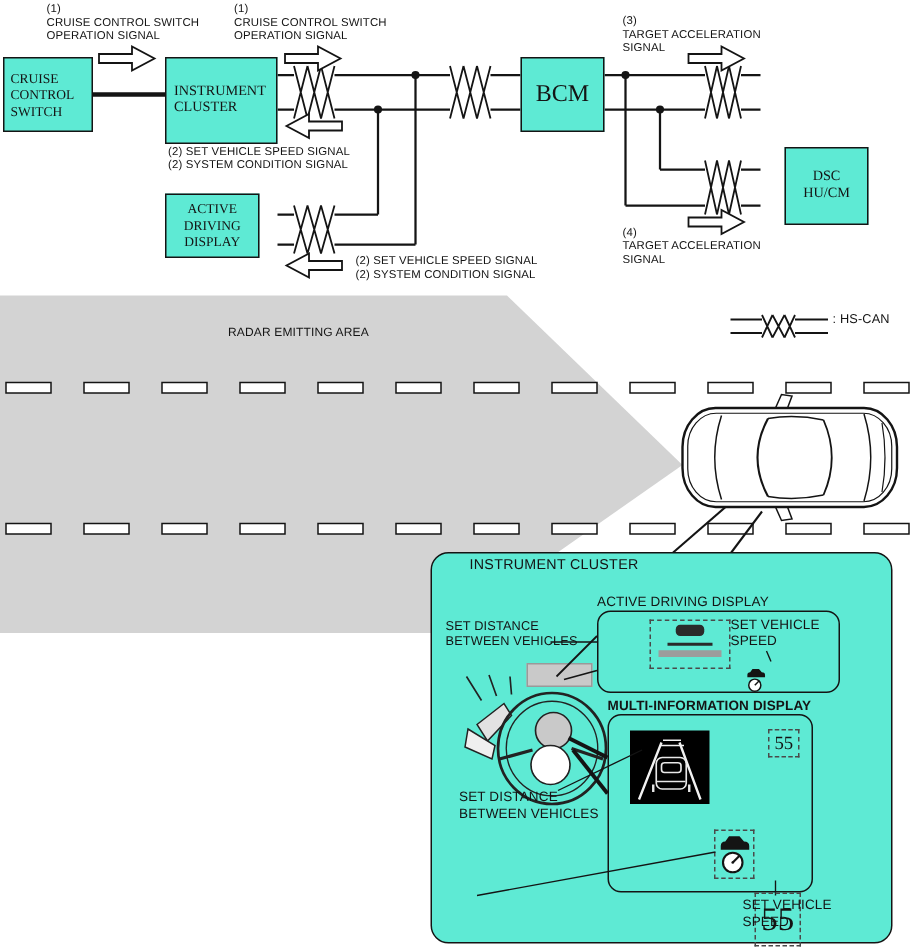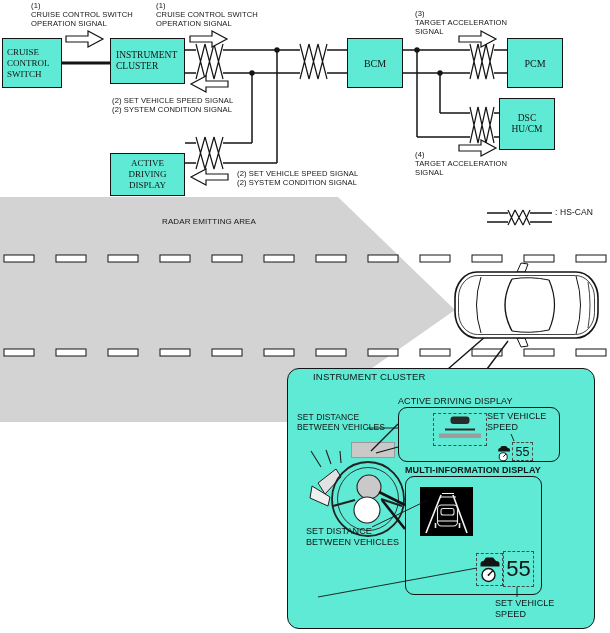--- a/index.html
+++ b/index.html
@@ -7,21 +7,21 @@
          font-family:"Liberation Sans",sans-serif;color:#141414;}
   .layer{position:absolute;left:0;top:0;pointer-events:none;}
   .cbox{position:absolute;box-sizing:border-box;border:1.6px solid #141414;background:#5eead4;
         display:flex;align-items:center;font-family:Liberation Serif, serif;
         color:#141414;white-space:pre-line;}
   .cbox.center{justify-content:center;text-align:center;}
   .lbl{position:absolute;font-size:7.6px;line-height:8.8px;letter-spacing:.1px;
        white-space:pre-line;color:#141414;}
   .lbl9{font-size:9px;line-height:10.6px;}
   .dashed{position:absolute;box-sizing:border-box;border:1px dashed #4a4a4a;background:transparent;}
-  .speedbox{display:flex;align-items:center;justify-content:center;font-family:Liberation Sans, sans-serif;}
+  .speedbox{display:flex;align-items:center;justify-content:center;font-family:Liberation Serif, serif;margin-top:44px;}
 </style>
 </head>
 <body>
 
 <div id="stage">
 
   <svg class="layer" width="610" height="633" viewBox="0 0 610 633">
 
     <polygon points="0,197 338,197 455,310 295,422 0,422" fill="#d3d3d3"></polygon>
 
@@ -104,27 +104,26 @@
       <path d="M459,36 h22 v-5 l15,8 -15,8 v-5 h-22 z"></path>
       <path d="M459,145 h22 v-5 l15,8 -15,8 v-5 h-22 z"></path>
       <path d="M228,81 h-22 v-5 l-15,8 15,8 v-5 h22 z"></path>
       <path d="M228,174 h-22 v-5 l-15,8 15,8 v-5 h22 z"></path>
     </g>
   </svg>
 
   <div class="cbox" style="left:2px;top:38px;width:60px;height:50px;padding-left:4px;font-size:9px;line-height:11px;">CRUISE
 CONTROL
 SWITCH</div>
-  <div class="cbox" style="left:110px;top:38px;width:75px;height:46px;padding-left:5px;font-size:9.5px;line-height:11.5px;">INSTRUMENT
+  <div class="cbox" style="left:110px;top:38px;width:75px;height:58px;padding-left:5px;font-size:9.5px;line-height:11.5px;">INSTRUMENT
 CLUSTER</div>
-  <div class="cbox center" style="left:347px;top:38px;width:56px;height:50px;font-size:10px;">BCM</div>
-  <div class="cbox center" style="left:507px;top:38px;width:56px;height:50px;font-size:10px;">PCM</div>
-  <div class="cbox center" style="left:499px;top:98px;width:56px;height:52px;font-size:9.5px;line-height:11.5px;">DSC
+  <div class="cbox center" style="left:347px;top:38px;width:56px;height:50px;font-size:16px;">BCM</div>
+  <div class="cbox center" style="left:523px;top:98px;width:56px;height:52px;font-size:9.5px;line-height:11.5px;">DSC
 HU/CM</div>
-  <div class="cbox center" style="left:110px;top:129px;width:75px;height:43px;font-size:9px;line-height:10.8px;margin-top:24px;">ACTIVE
+  <div class="cbox center" style="left:110px;top:129px;width:63px;height:43px;font-size:9px;line-height:10.8px;">ACTIVE
 DRIVING
 DISPLAY</div>
 
   <div class="cbox" style="left:287px;top:368px;width:308px;height:261px;border-radius:12px;"></div>
   <div class="cbox" style="left:398px;top:407px;width:162px;height:55px;border-radius:9px;"></div>
   <div class="cbox" style="left:405px;top:476px;width:137px;height:119px;border-radius:9px;"></div>
   <div style="position:absolute;left:351px;top:442px;width:44px;height:16px;background:#c9c9c9;border:0.8px solid #999;box-sizing:border-box;"></div>
   <div class="dashed" style="left:433px;top:413px;width:54px;height:33px;"></div>
   <div style="position:absolute;left:420px;top:487px;width:53px;height:49px;background:#000;"></div>
   <div class="dashed" style="left:476px;top:553px;width:27px;height:33px;"></div>
@@ -204,21 +203,21 @@
 (2) SYSTEM CONDITION SIGNAL</div>
   <div class="lbl" style="left:237px;top:170px;">(2) SET VEHICLE SPEED SIGNAL
 (2) SYSTEM CONDITION SIGNAL</div>
   <div class="lbl" style="left:415px;top:10px;">(3)
 TARGET ACCELERATION
 SIGNAL</div>
   <div class="lbl" style="left:415px;top:151px;">(4)
 TARGET ACCELERATION
 SIGNAL</div>
 
-  <div class="lbl" style="left:162px;top:218px;font-size:8px;">RADAR EMITTING AREA</div>
+  <div class="lbl" style="left:152px;top:218px;font-size:8px;">RADAR EMITTING AREA</div>
   <div class="lbl" style="left:555px;top:208px;font-size:8.5px;text-align:right;">: HS-CAN</div>
 
   <div class="lbl lbl9" style="left:313px;top:372px;font-size:9.5px;letter-spacing:.2px;">INSTRUMENT CLUSTER</div>
   <div class="lbl lbl9" style="left:398px;top:396px;">ACTIVE DRIVING DISPLAY</div>
   <div class="lbl" style="left:297px;top:412px;font-size:8.5px;line-height:10px;">SET DISTANCE
 BETWEEN VEHICLES</div>
   <div class="lbl lbl9" style="left:487px;top:411px;">SET VEHICLE
 SPEED</div>
   <div class="lbl lbl9" style="left:405px;top:465px;font-weight:bold;">MULTI-INFORMATION DISPLAY</div>
   <div class="lbl lbl9" style="left:306px;top:526px;">SET DISTANCE

